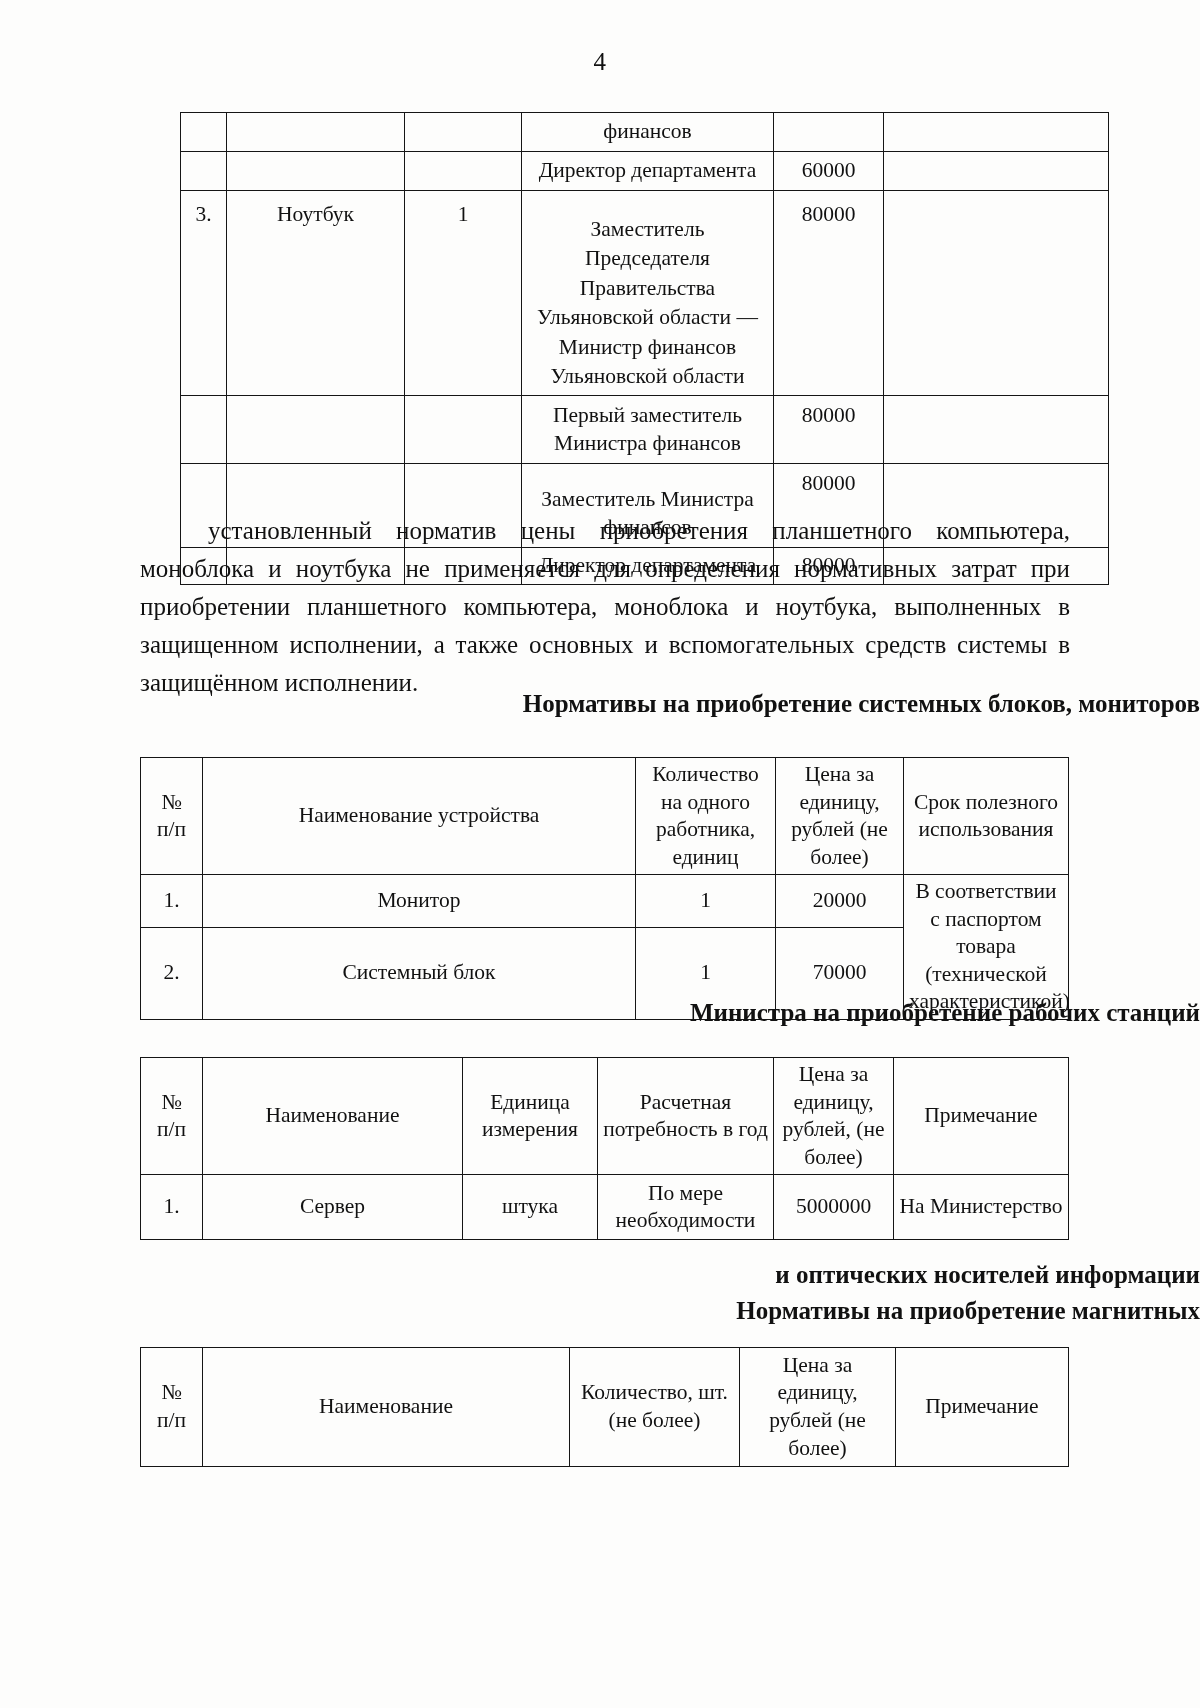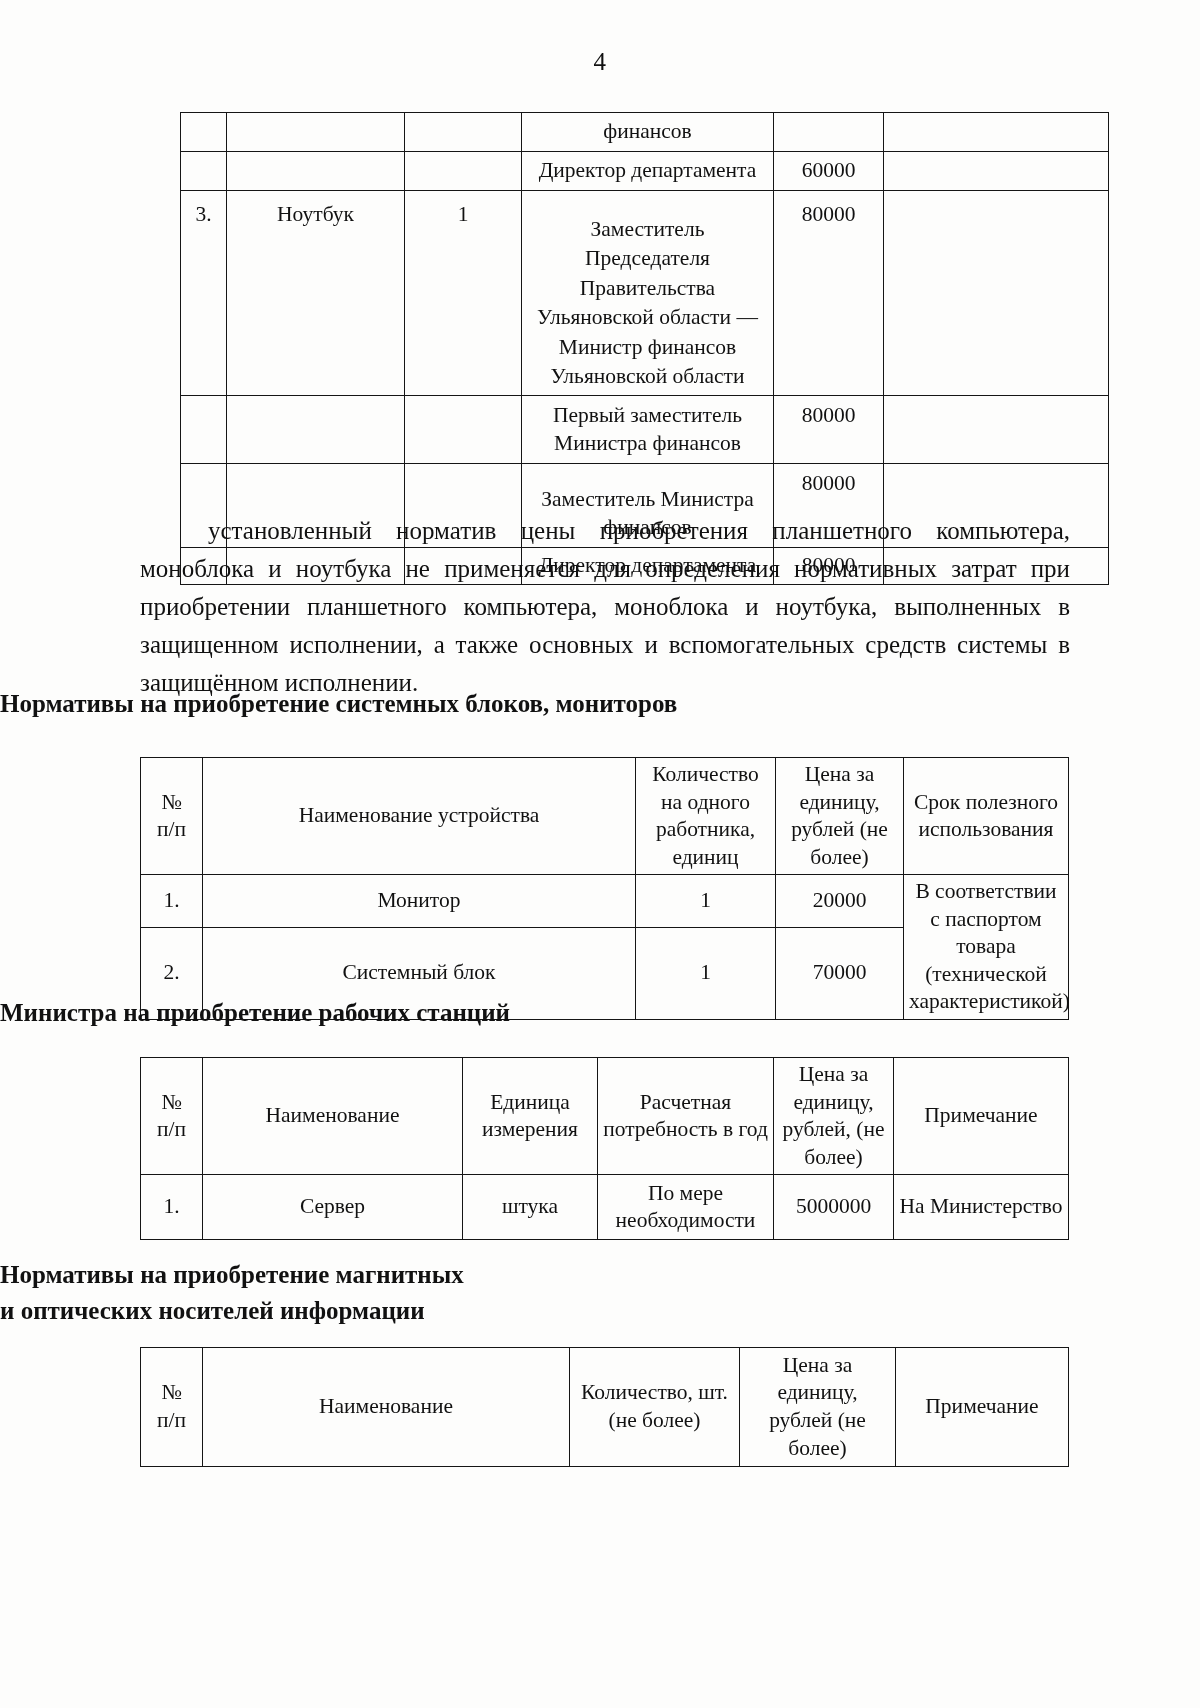--- a/index.html
+++ b/index.html
@@ -74,21 +74,21 @@
     text-align: justify;
     text-indent: 68px;
     hyphens: none;
   }
 
   
   .section-heading {
     position: absolute;
     left: 0;
     width: 1200px;
-    text-align: left;
+    text-align: right;
     font-weight: bold;
     font-size: 25px;
     line-height: 36px;
   }
 
   
   .table2-wrap {
     position: absolute;
     left: 140px;
     top: 757px;
@@ -257,22 +257,22 @@
           <td>штука</td>
           <td class="hdr-cell">По мере необходимости</td>
           <td>5000000</td>
           <td>На Министерство</td>
         </tr>
       </tbody>
     </table>
   </div>
 
   <div class="section-heading" style="top:1257px;">
+    <div>и оптических носителей информации</div>
     <div>Нормативы на приобретение магнитных</div>
-    <div>и оптических носителей информации</div>
   </div>
 
   <div class="table4-wrap">
     <table class="doc-table">
       <colgroup>
         <col style="width:62px">
         <col style="width:367px">
         <col style="width:170px">
         <col style="width:156px">
         <col style="width:173px">

